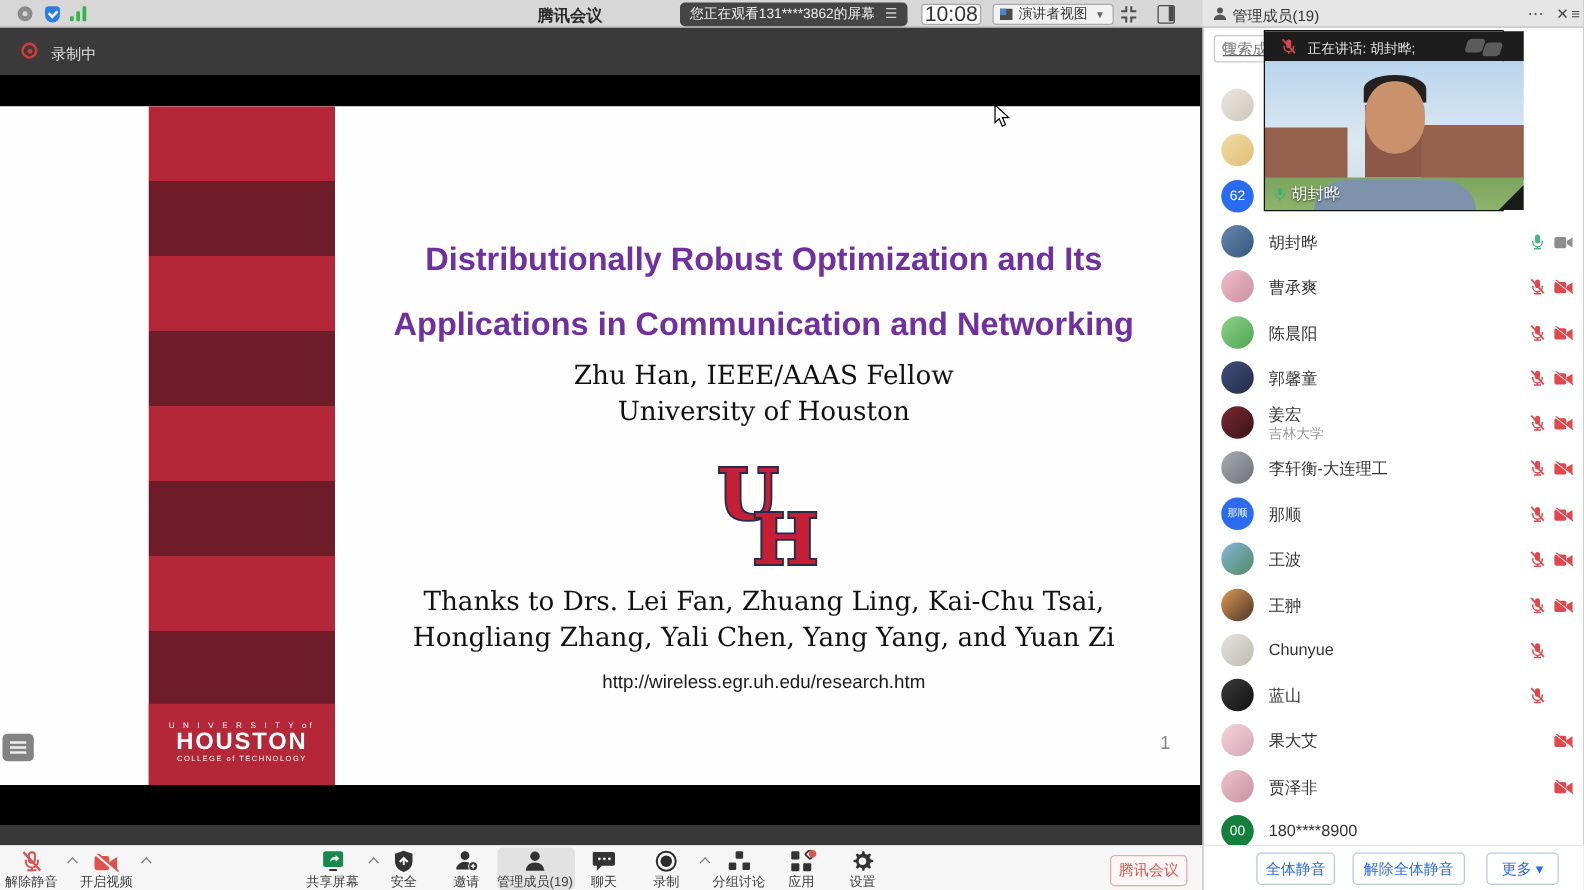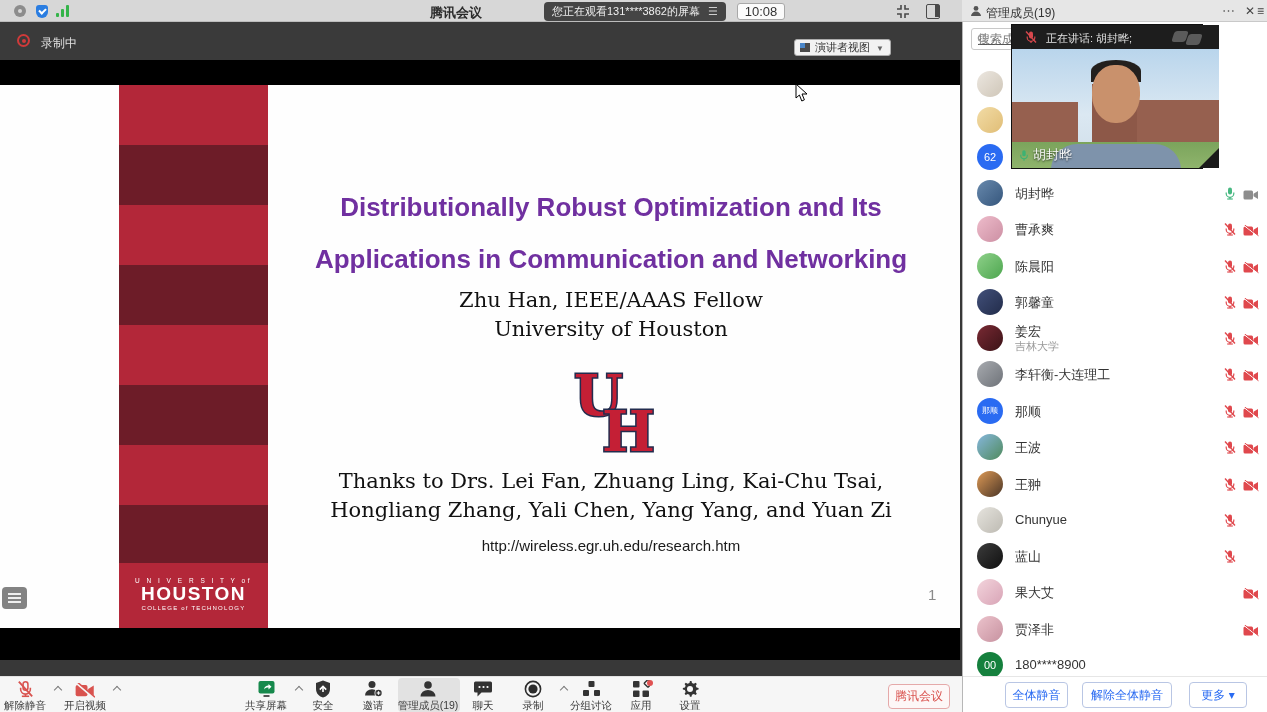--- a/index.html
+++ b/index.html
@@ -10,22 +10,22 @@
   .menubar { position:absolute; left:0; top:0; width:1267px; height:22px; background:#d7d7d7; border-bottom:1px solid #bcbcbc; z-index:40; }
   .mb-ic { position:absolute; top:5px; }
   .dot-ic { width:12px; height:12px; border-radius:50%; background:#8c8c8c; }
   .dot-ic::after { content:""; position:absolute; left:4px; top:4px; width:4px; height:4px; border-radius:50%; background:#d7d7d7; }
   .shield-ic { width:12px; height:13px; background:#2a7de1; border-radius:3px 3px 6px 6px; }
   .shield-ic::after { content:""; position:absolute; left:3px; top:3px; width:5px; height:3px; border-left:2px solid #fff; border-bottom:2px solid #fff; transform:rotate(-45deg); }
   .sig-ic span { position:absolute; bottom:0; width:3px; background:#35b44a; border-radius:1px; }
   .app-title { position:absolute; left:430px; top:4px; font-size:13px; font-weight:bold; color:#2b2b2b; }
   .banner { position:absolute; left:544px; top:2px; height:19px; line-height:19px; background:rgba(56,56,56,.92); color:#f0f0f0; font-size:11px; border-radius:4px; padding:0 8px; }
   .banner .lines { color:#cfcfcf; margin-left:8px; font-size:11px; }
-  .timebox { position:absolute; left:737px; top:3px; width:48px; height:17px; line-height:15px; text-align:center; background:#fbfbfb; border:1px solid #a8a8a8; border-radius:3px; font-size:13px; color:#333; }
-  .viewbox { position:absolute; left:794px; top:3px; height:17px; line-height:15px; background:#f2f2f2; border:1px solid #ababab; border-radius:3px; font-size:11px; color:#333; padding:0 6px 0 20px;margin-top:36px; }
+  .timebox { position:absolute; left:737px; top:3px; width:48px; height:17px; line-height:15px; text-align:center; background:#fbfbfb; border:1px solid #a8a8a8; border-radius:3px; font-size:17px; color:#333; }
+  .viewbox { position:absolute; left:794px; top:3px; height:17px; line-height:15px; background:#f2f2f2; border:1px solid #ababab; border-radius:3px; font-size:11px; color:#333; padding:0 6px 0 20px; }
   .viewbox .vicon { position:absolute; left:5px; top:3px; width:10px; height:9px; background:#4a4a4a; }
   .viewbox .vicon::after { content:""; position:absolute; left:0; top:0; width:5px; height:5px; background:#4a86c8; }
   .viewbox .varrow { margin-left:6px; color:#666; font-size:8px; }
   .fsbox { position:absolute; left:895px; top:4px; width:16px; height:15px; }
   .sidebox { position:absolute; left:926px; top:4px; width:14px; height:15px; border:1.5px solid #4a4a4a; border-radius:2px; }
   .sidebox::after { content:""; position:absolute; right:0; top:0; width:4px; height:12px; background:#4a4a4a; }
   .ph-head-bg { position:absolute; left:962px; top:0; width:305px; height:22px; background:#e6e6e6; border-bottom:1px solid #c9c9c9; }
   .ph-title { position:absolute; left:986px; top:5px; font-size:12px; color:#333; }
   .ph-person { position:absolute; left:970px; top:5px; }
   .ph-more { position:absolute; left:1222px; top:3px; font-size:13px; color:#555; letter-spacing:1px; }

